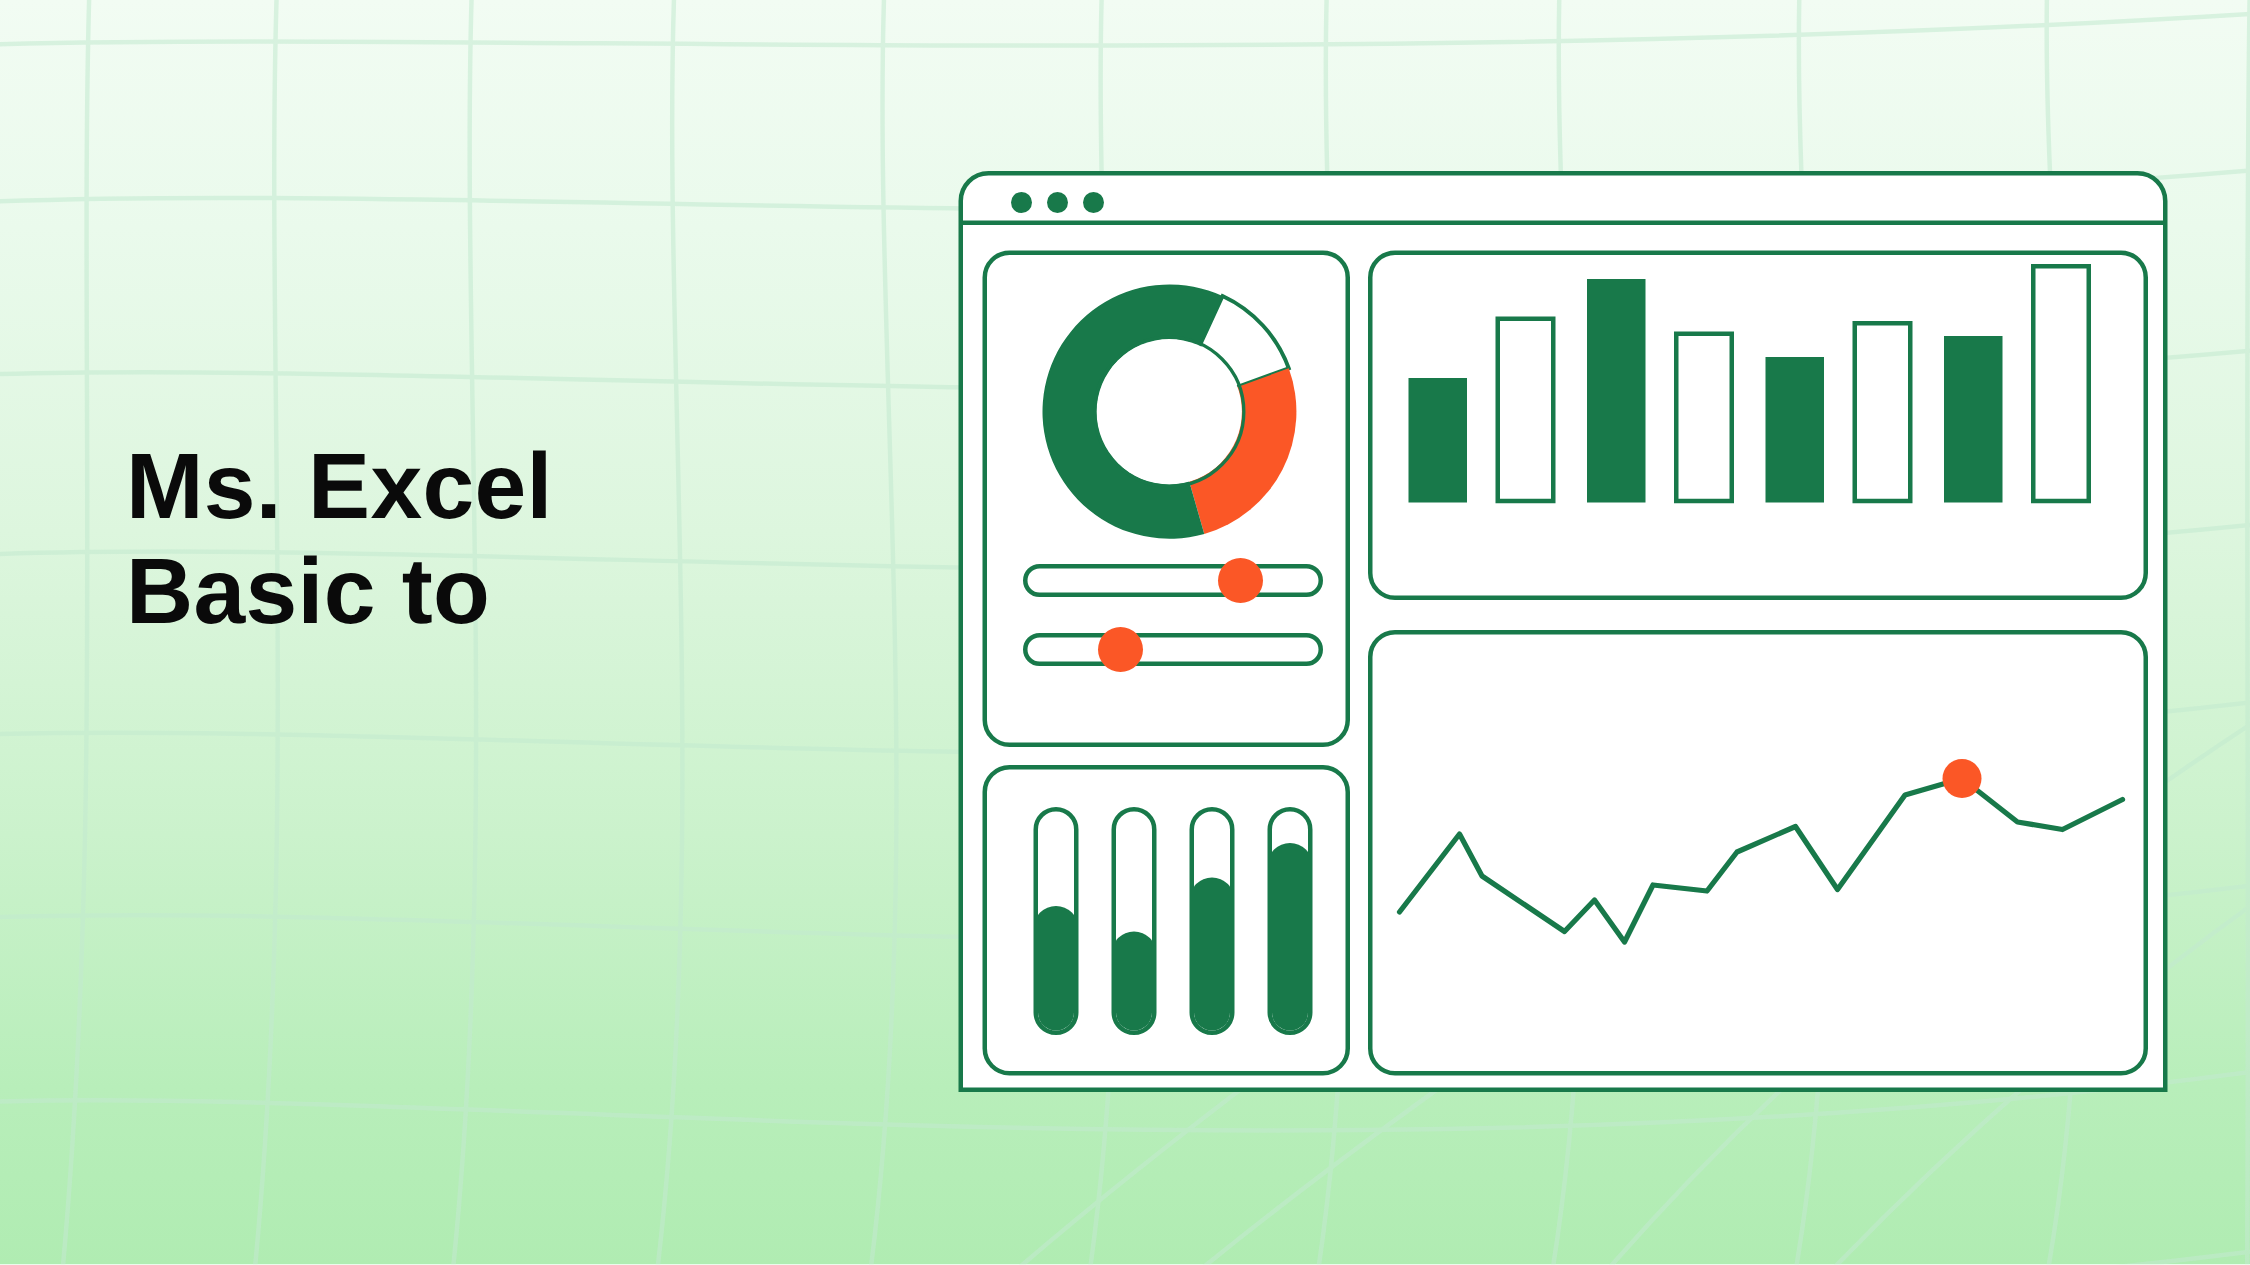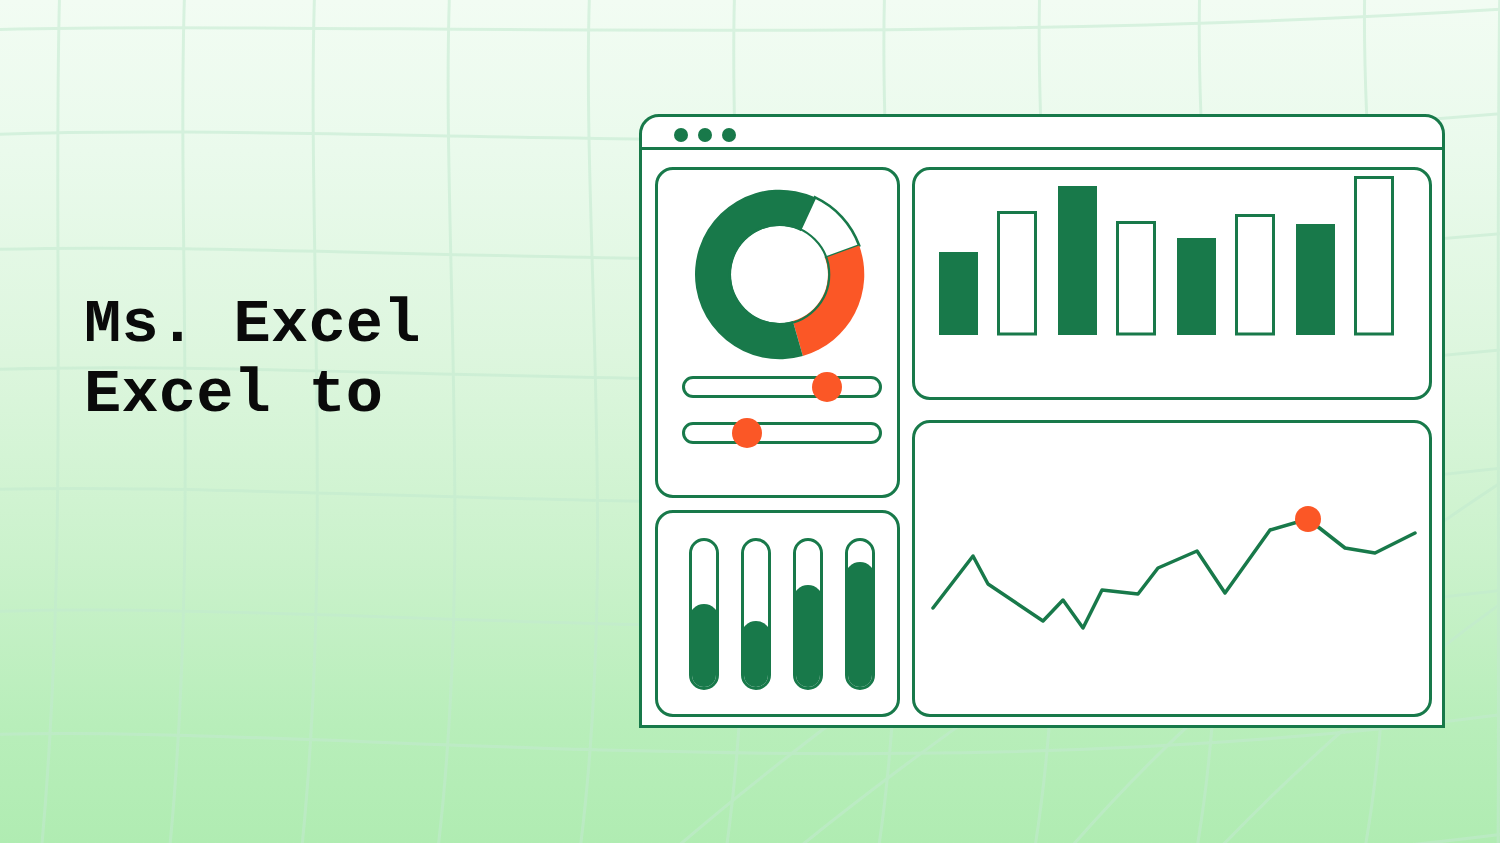--- a/index.html
+++ b/index.html
@@ -128,21 +128,21 @@
     left: 0; top: 0; right: 0; bottom: 0;
   }
   
   #linechart { position: absolute; left: 0; top: 0; }
 
   #title {
     position: absolute;
     left: 84px;
     top: 290px;
     width: 540px;
-    font-family: Liberation Mono, monospace;
+    font-family: Liberation Sans, sans-serif;
     font-weight: bold;
     font-size: 62px;
     line-height: 1.13;
     color: #0a0a0a;
     letter-spacing: 0.2px;
   }
 </style>
 </head>
 <body>
 
@@ -175,21 +175,21 @@
 
       <path d="M1060 860 C 1180 720, 1320 600, 1520 470"></path>
       <path d="M1190 880 C 1300 760, 1420 660, 1520 590"></path>
       <path d="M760 880 C 900 760, 1080 640, 1330 470"></path>
       <path d="M640 880 C 760 770, 940 640, 1180 470"></path>
     </g>
   </svg>
 
   <div id="title">
     <div>Ms. Excel</div>
-    <div>Excel to</div>
+    <div>Basic to</div>
   </div>
 
   <div id="window">
 
     <div id="titlebar">
       <span class="dot" id="dot1"></span>
       <span class="dot" id="dot2"></span>
       <span class="dot" id="dot3"></span>
     </div>
 

